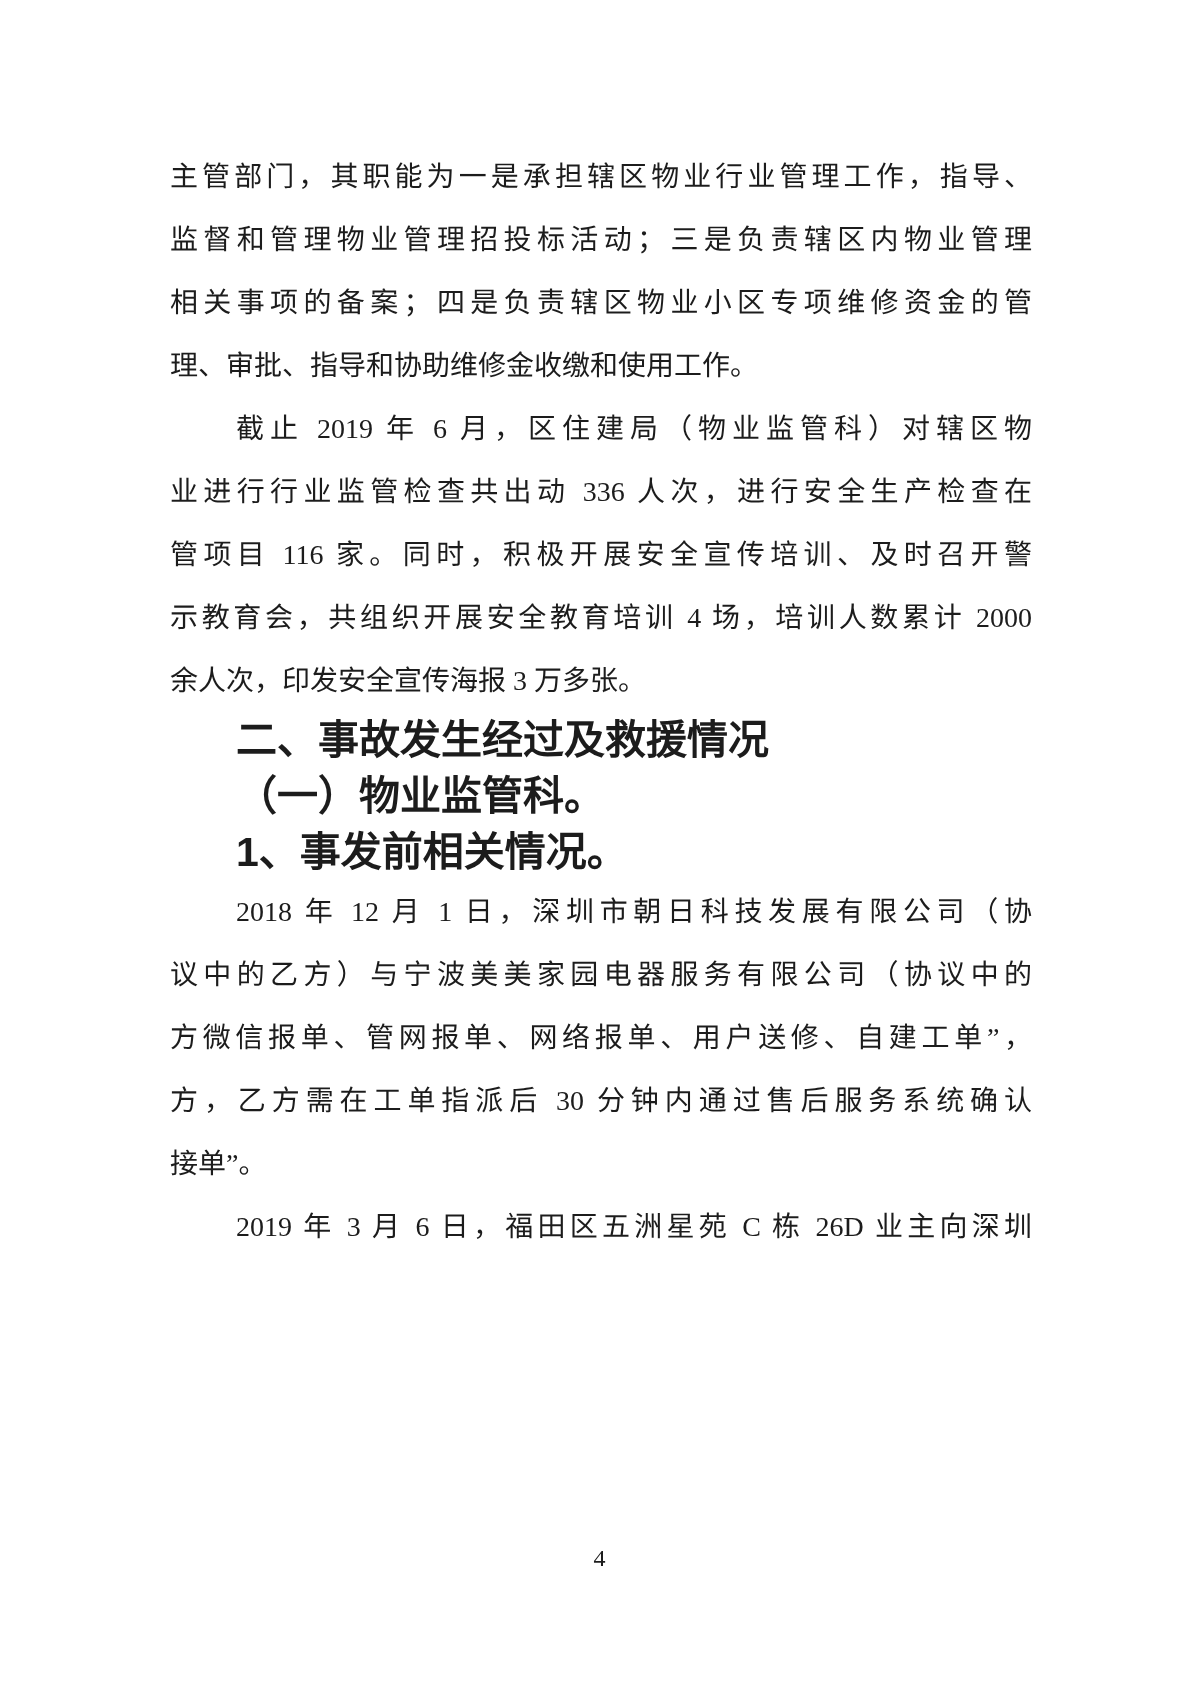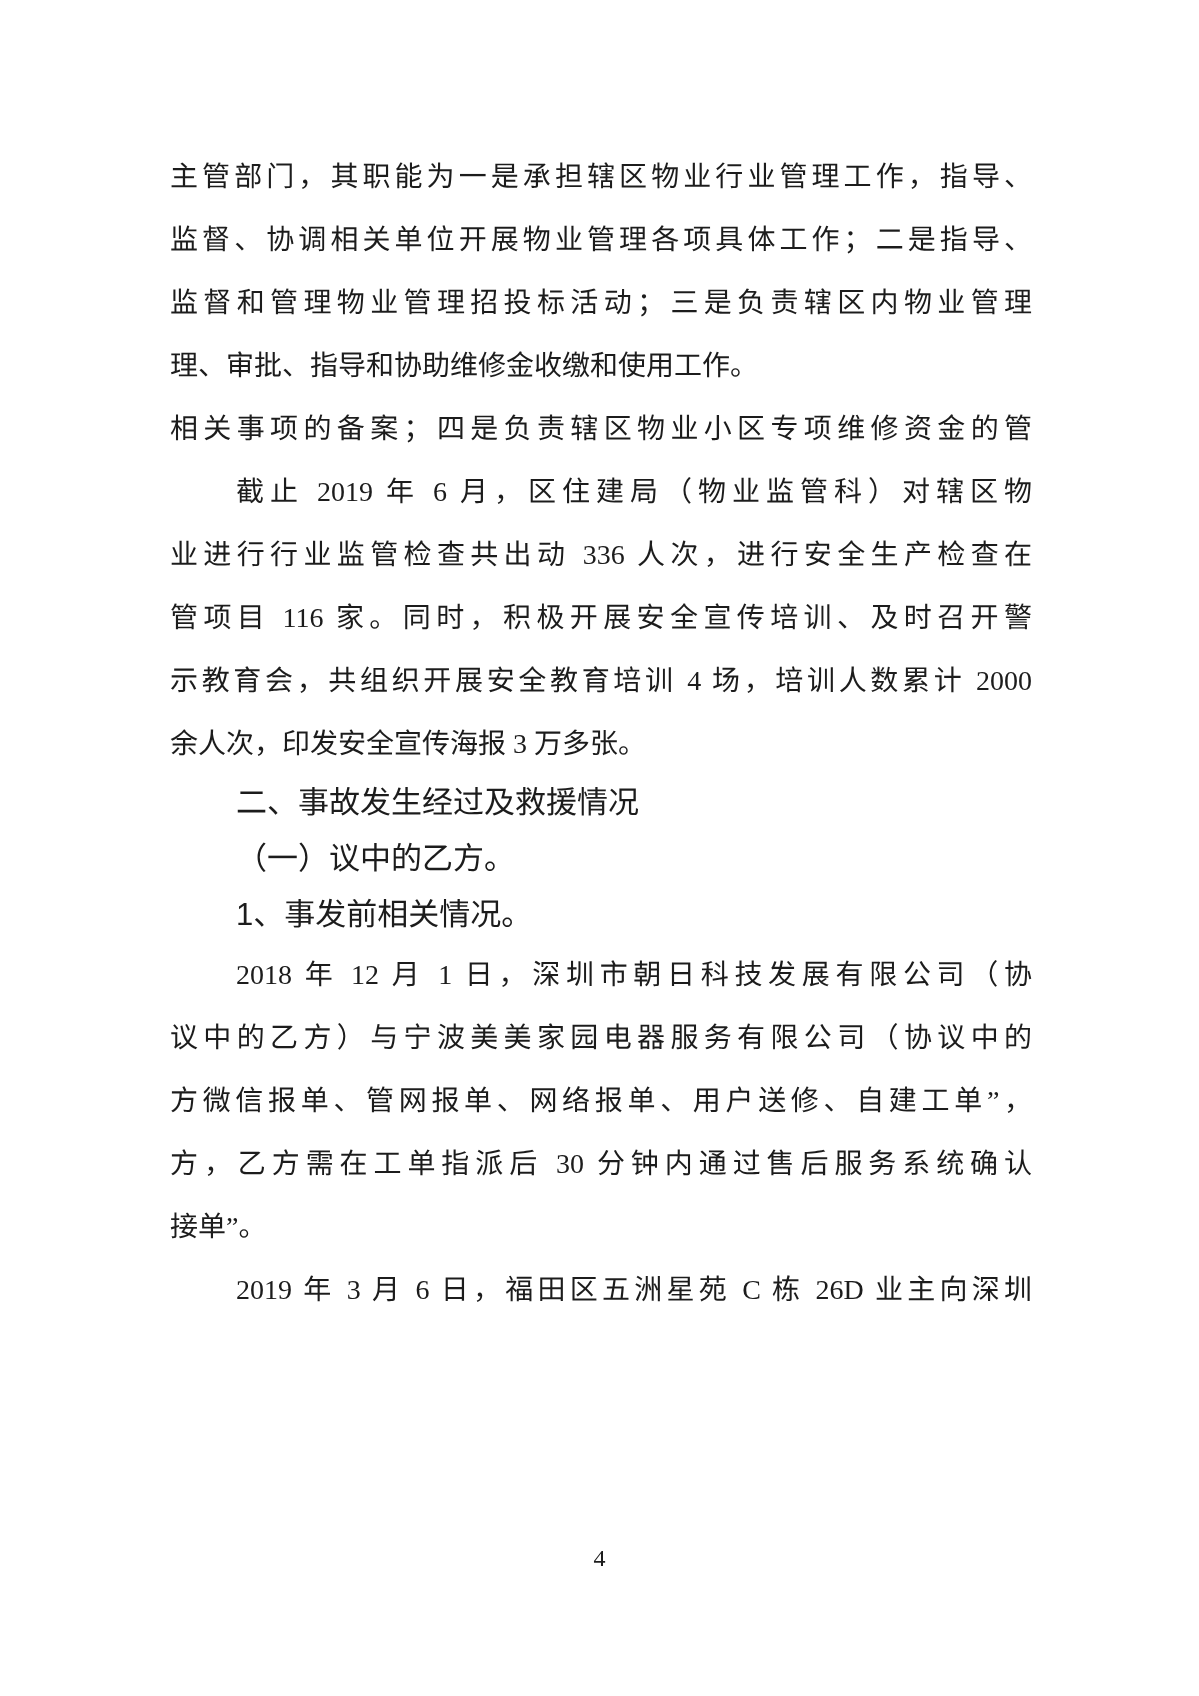--- a/index.html
+++ b/index.html
@@ -30,22 +30,22 @@
     color: #1c1c1c;
     text-align: justify;
     text-align-last: justify;
     text-justify: inter-ideograph;
     overflow: hidden;
   }
   .line.indent { text-indent: 66px; }
   .line.end { text-align-last: left; }
   .block.heading .line {
     font-family: "Liberation Sans", sans-serif;
-    font-weight: 400;
-    font-size: 31px;
+    font-weight: 700;
+    font-size: 41px;
     line-height: 56px;
     height: 56px;
     text-align: left;
     text-align-last: left;
   }
   .page-number {
     position: absolute;
     left: 0;
     top: 1543px;
     width: 100%;
@@ -56,37 +56,36 @@
     color: #1c1c1c;
   }
 </style>
 </head>
 <body>
 
 <div class="page">
   <div class="content">
       <div class="block body">
         <div class="line">主管部门，其职能为一是承担辖区物业行业管理工作，指导、</div>
-        <div class="line">监督、协调相关单位开展物业管理各项具体工作；二是指导、</div>
         <div class="line">监督和管理物业管理招投标活动；三是负责辖区内物业管理</div>
+        <div class="line">相关事项的备案；四是负责辖区物业小区专项维修资金的管</div>
         <div class="line end">理、审批、指导和协助维修金收缴和使用工作。</div>
-        <div class="line">相关事项的备案；四是负责辖区物业小区专项维修资金的管</div>
       </div>
       <div class="block body">
         <div class="line indent">截止 2019 年 6 月，区住建局（物业监管科）对辖区物</div>
         <div class="line">业进行行业监管检查共出动 336 人次，进行安全生产检查在</div>
         <div class="line">管项目 116 家。同时，积极开展安全宣传培训、及时召开警</div>
         <div class="line">示教育会，共组织开展安全教育培训 4 场，培训人数累计 2000</div>
         <div class="line end">余人次，印发安全宣传海报 3 万多张。</div>
       </div>
       <div class="block heading">
         <div class="line indent end">二、事故发生经过及救援情况</div>
       </div>
       <div class="block heading">
-        <div class="line indent end">（一）议中的乙方。</div>
+        <div class="line indent end">（一）物业监管科。</div>
       </div>
       <div class="block heading">
         <div class="line indent end">1、事发前相关情况。</div>
       </div>
       <div class="block body">
         <div class="line indent">2018 年 12 月 1 日，深圳市朝日科技发展有限公司（协</div>
         <div class="line">议中的乙方）与宁波美美家园电器服务有限公司（协议中的</div>
         <div class="line">方微信报单、管网报单、网络报单、用户送修、自建工单”，</div>
         <div class="line">方，乙方需在工单指派后 30 分钟内通过售后服务系统确认</div>
         <div class="line end">接单”。</div>

